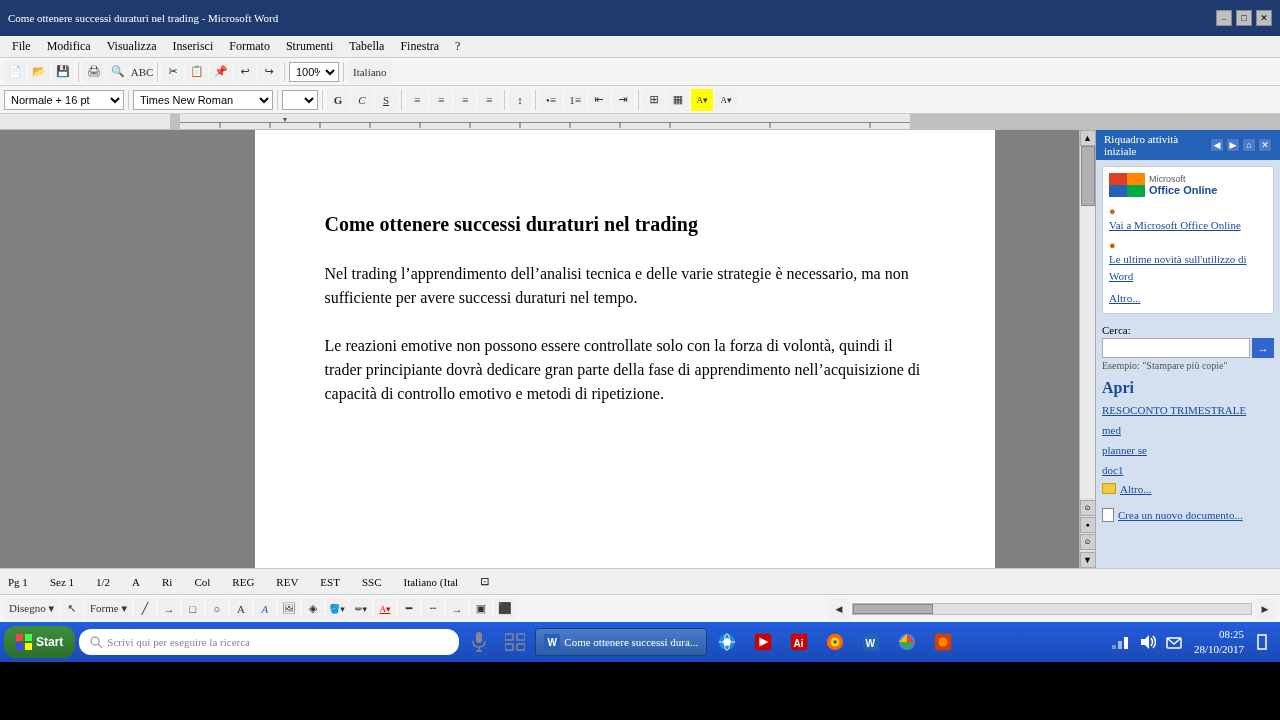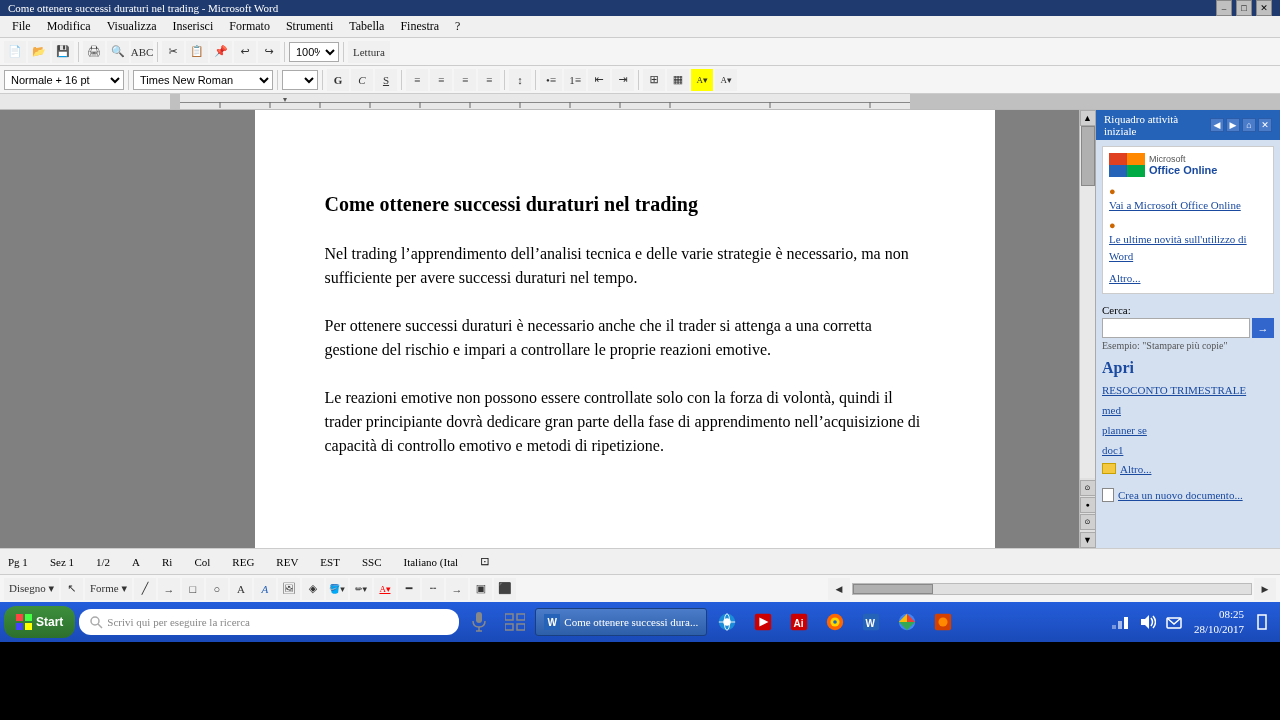--- a/index.html
+++ b/index.html
@@ -2,21 +2,21 @@
 <html><head>
   <meta charset="utf-8">
   <style>
     * { margin: 0; padding: 0; box-sizing: border-box; }
     body { font-family: 'Times New Roman', serif; font-size: 13px; background: #000; width: 1280px; height: 720px; overflow: hidden; }
 
     
     #titlebar {
       background: #1f3a6e;
       color: white;
-      height: 16px;
+      height: 36px;
       display: flex;
       align-items: center;
       justify-content: space-between;
       padding: 0 8px;
       font-size: 11px;
     }
     #titlebar-controls { display: flex; gap: 4px; }
     .titlebar-btn {
       width: 16px; height: 16px;
       background: #c0c0c0;
@@ -434,21 +434,21 @@
   <div class="tb-btn">✂</div>
   <div class="tb-btn">📋</div>
   <div class="tb-btn">📌</div>
   <div class="tb-btn">↩</div>
   <div class="tb-btn">↪</div>
   <div class="tb-separator"></div>
   <select class="tb-select" style="width:50px;">
     <option>100%</option>
   </select>
   <div class="tb-separator"></div>
-  <div class="tb-btn" style="width:auto;padding:0 4px;font-size:11px;">Lettura</div>
+  <div class="tb-btn" style="width:auto;padding:0 4px;font-size:11px;">Italiano</div>
 </div>
 
 <div id="toolbar2">
   <select class="tb-select" style="width:120px;">
     <option>Normale + 16 pt</option>
   </select>
   <div class="tb-separator"></div>
   <select class="tb-select" style="width:140px;">
     <option>Times New Roman</option>
   </select>
@@ -505,21 +505,20 @@
 </div>
 
 <div id="main-area" style="height:438px;">
 
   <div id="left-margin"></div>
 
   <div id="document-container">
     <div id="document">
       <h1 id="doc-title" class="doc-title">Come ottenere successi duraturi nel trading</h1>
       <p class="doc-paragraph">Nel trading l’apprendimento dell’analisi tecnica e delle varie strategie è necessario, ma non sufficiente per avere successi duraturi nel tempo.</p>
-      <p class="doc-paragraph">Per ottenere successi duraturi è necessario anche che il trader si attenga a una corretta gestione del rischio e impari a controllare le proprie reazioni emotive.</p>
       <p class="doc-paragraph">Le reazioni emotive non possono essere controllate solo con la forza di volontà, quindi il trader principiante dovrà dedicare gran parte della fase di apprendimento nell’acquisizione di capacità di controllo emotivo e metodi di ripetizione.</p>
     </div>
   </div>
 
   <div id="scrollbar-v">
     <div class="scroll-btn">▲</div>
     <div class="scroll-track">
       <div class="scroll-thumb"></div>
     </div>
 

